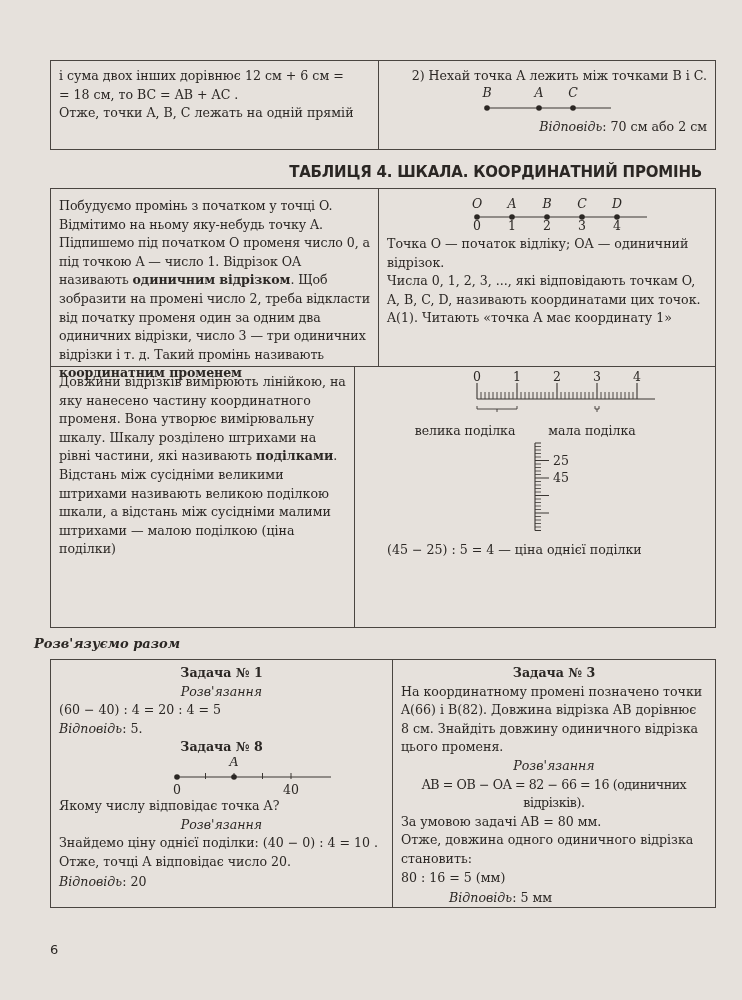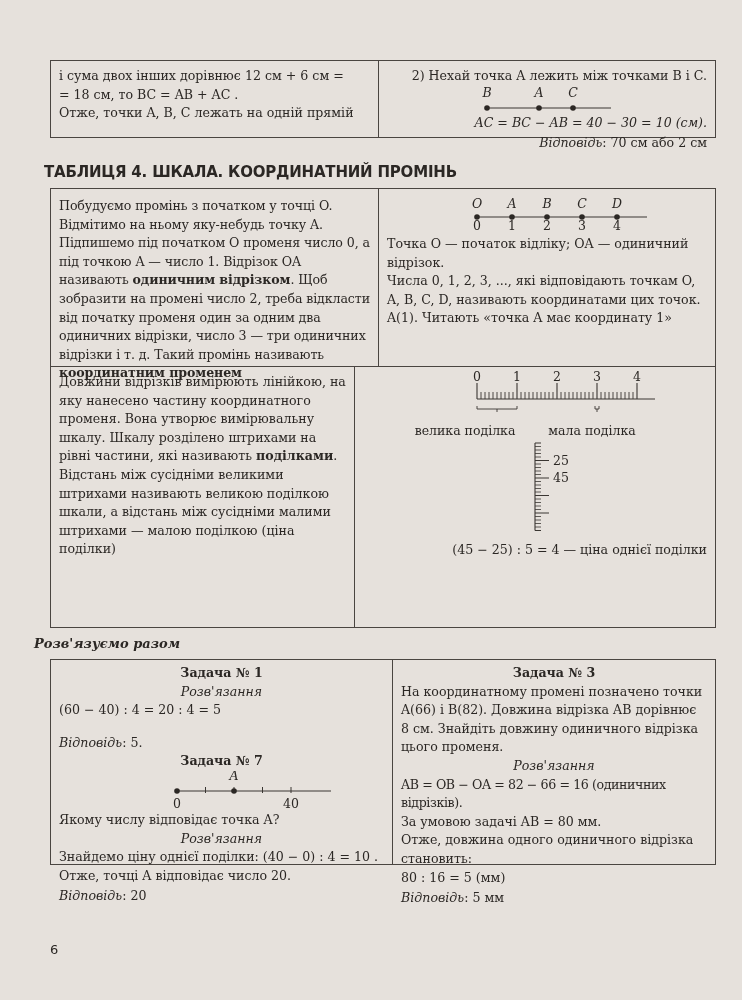--- a/index.html
+++ b/index.html
@@ -17,56 +17,55 @@
     box-sizing:border-box;
   }
   .cell { box-sizing:border-box; padding:4px 8px; font-size:12.6px; line-height:18.6px; }
   .cell.left { width:342px; border-right:1.5px solid #4a4541; }
   .cell.right { flex:1; }
   .row-sep { border-top:1.5px solid #4a4541; }
   i, .it { font-style:italic; }
   .bi { font-weight:bold; }
   .center { text-align:center; }
   .heading {
-    position:absolute; left:44px; width:666px; top:163px;
-    text-align:left;
+    position:absolute; left:36px; width:666px; top:163px;
+    text-align:right;
     font-family:"DejaVu Sans", sans-serif; font-weight:bold; font-size:15px;
     letter-spacing:-0.2px;
   }
   .section-title {
     position:absolute; left:34px; top:636px;
     font-weight:bold; font-style:italic; font-size:13px;
   }
   .page-num {
     position:absolute; left:50px; top:942px;
     font-family:"DejaVu Sans", sans-serif; font-size:13px;
   }
   svg text { font-family:"DejaVu Serif", serif; fill:#2b2724; }
 </style>
 </head>
 <body>
 
-<div class="tbl" style="top:60px; height:78px;">
+<div class="tbl" style="top:60px; height:90px;">
   <div class="cell left" style="padding-top:6px;">
     <div>і сума двох інших дорівнює 12 см + 6 см =</div>
     <div>= 18 см, то BC = AB + AC .</div>
     <div>Отже, точки A, B, C лежать на одній прямій</div>
   </div>
   <div class="cell right" style="padding-top:6px; position:relative;text-align:right;">
     <div>2) Нехай точка A лежить між точками B і C.</div>
     <svg width="320" height="30" style="display:block;">
       <text x="100" y="11" font-size="12.5" font-style="italic" text-anchor="middle">B</text>
       <text x="152" y="11" font-size="12.5" font-style="italic" text-anchor="middle">A</text>
       <text x="186" y="11" font-size="12.5" font-style="italic" text-anchor="middle">C</text>
       <line x1="100" y1="22" x2="224" y2="22" stroke="#3a3632" stroke-width="1.2"></line>
       <circle cx="100" cy="22" r="2.8" fill="#2b2724"></circle>
       <circle cx="152" cy="22" r="2.8" fill="#2b2724"></circle>
       <circle cx="186" cy="22" r="2.8" fill="#2b2724"></circle>
     </svg>
-    <div class="it" style="margin-top:-2px;">AC = BC − AB = 40 − 30 = 10 (см).</div>
     <div style="margin-top:2px;">
       <span class="it">Відповідь</span><span>: 70 см або 2 см</span>
     </div>
   </div>
 </div>
 
 <div class="heading">ТАБЛИЦЯ 4. ШКАЛА. КООРДИНАТНИЙ ПРОМІНЬ</div>
 
 <div class="tbl" style="top:188px; height:440px; flex-direction:column;">
 
@@ -182,36 +181,36 @@
           <line x1="148" y1="70.5" x2="154" y2="70.5" stroke="#3a3632" stroke-width="0.8"></line>
           <line x1="148" y1="74" x2="162" y2="74" stroke="#3a3632" stroke-width="1"></line>
           <line x1="148" y1="77.5" x2="154" y2="77.5" stroke="#3a3632" stroke-width="0.8"></line>
           <line x1="148" y1="81" x2="154" y2="81" stroke="#3a3632" stroke-width="0.8"></line>
           <line x1="148" y1="84.5" x2="154" y2="84.5" stroke="#3a3632" stroke-width="0.8"></line>
           <line x1="148" y1="88" x2="154" y2="88" stroke="#3a3632" stroke-width="0.8"></line>
           <line x1="148" y1="91.5" x2="154" y2="91.5" stroke="#3a3632" stroke-width="1"></line>
           <text x="166" y="25.5" font-size="12.5">25</text>
           <text x="166" y="43" font-size="12.5">45</text>
         </svg>
-      <div style="margin-top:2px;text-align:right;">(45 − 25) : 5 = 4 — ціна однієї поділки</div>
+      <div style="margin-top:2px;">(45 − 25) : 5 = 4 — ціна однієї поділки</div>
     </div>
   </div>
 </div>
 
 <div class="section-title">Розв'язуємо разом</div>
 
-<div class="tbl" style="top:659px; height:206px;">
+<div class="tbl" style="top:659px; height:249px;">
   <div class="cell left" style="padding-top:4px;">
     <div class="center" style="font-weight:bold;">Задача № 1</div>
     <div class="center it">Розв'язання</div>
     <div>(60 − 40) : 4 = 20 : 4 = 5</div>
-    <div style="margin-top:14px;">
+    <div style="margin-top:0;">
       <span class="it">Відповідь</span><span>: 5.</span>
     </div>
-    <div class="center" style="font-weight:bold;">Задача № 7</div>
+    <div class="center" style="font-weight:bold;">Задача № 8</div>
     <svg id="task2-svg" width="326" height="40" style="display:block;">
         <line x1="118" y1="20" x2="272" y2="20" stroke="#3a3632" stroke-width="1.1"></line>
         <line x1="146.5" y1="16" x2="146.5" y2="22" stroke="#3a3632" stroke-width="1"></line>
         <line x1="175" y1="16" x2="175" y2="22" stroke="#3a3632" stroke-width="1"></line>
         <line x1="203.5" y1="16" x2="203.5" y2="22" stroke="#3a3632" stroke-width="1"></line>
         <line x1="232" y1="16" x2="232" y2="22" stroke="#3a3632" stroke-width="1"></line>
         <circle cx="118" cy="20" r="2.8" fill="#2b2724"></circle>
         <circle cx="175" cy="20" r="2.8" fill="#2b2724"></circle>
         <text x="175" y="9" font-size="12.5" font-style="italic" text-anchor="middle">A</text>
         <text x="118" y="37" font-size="12.5" text-anchor="middle">0</text>
@@ -222,23 +221,23 @@
     <div>Знайдемо ціну однієї поділки: (40 − 0) : 4 = 10 .</div>
     <div>Отже, точці A відповідає число 20.</div>
     <div style="margin-top:2px;">
       <span class="it">Відповідь</span><span>: 20</span>
     </div>
   </div>
   <div class="cell right" style="padding-top:4px;">
     <div class="center" style="font-weight:bold;">Задача № 3</div>
     <div>На координатному промені позначено точки A(66) і B(82). Довжина відрізка AB дорівнює 8 см. Знайдіть довжину одиничного відрізка цього променя.</div>
     <div class="center it">Розв'язання</div>
-    <div style="letter-spacing:-0.4px;">AB = OB − OA = 82 − 66 = 16 (одиничних відрізків).</div>
+    <div style="letter-spacing:-0.4px;text-align:center;">AB = OB − OA = 82 − 66 = 16 (одиничних відрізків).</div>
     <div>За умовою задачі AB = 80 мм.</div>
     <div>Отже, довжина одного одиничного відрізка становить:</div>
     <div>80 : 16 = 5 (мм)</div>
-    <div style="margin-top:2px;">
+    <div style="margin-top:2px;margin-left:48px;">
       <span class="it">Відповідь</span><span>: 5 мм</span>
     </div>
   </div>
 </div>
 
 <div class="page-num">6</div>
 
 </body></html>

